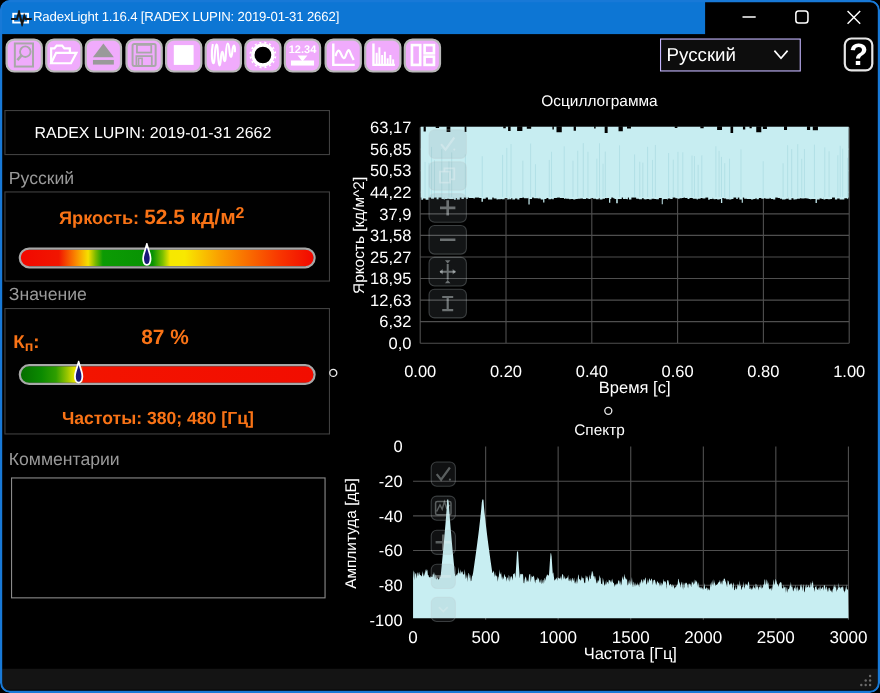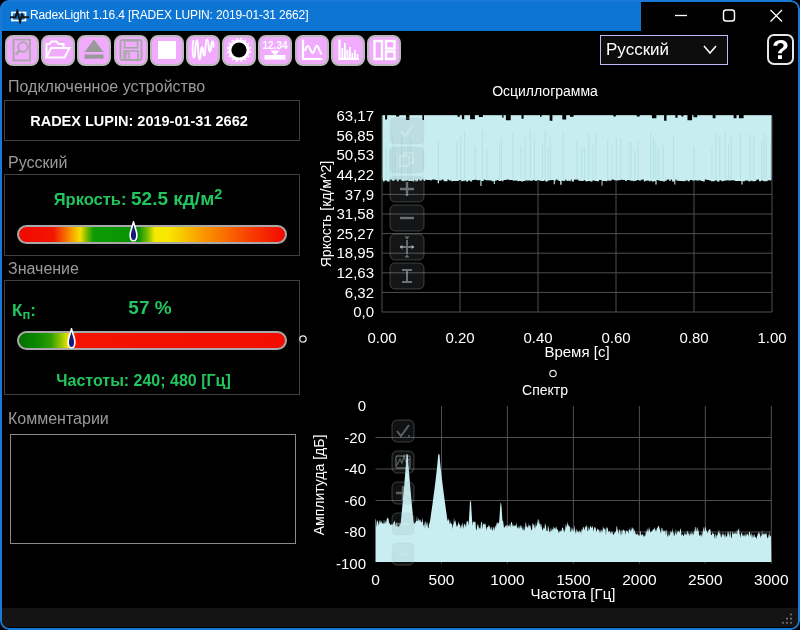--- a/index.html
+++ b/index.html
@@ -12,22 +12,22 @@
 #toolbar{position:absolute;left:0;top:31px;width:800px;height:36px;background:#000;}
 .tbtn{position:absolute;top:4px;width:34px;height:31px;border:2px solid #b9b9b9;border-radius:8px;box-sizing:border-box;background:#f0abfc;}
 .tbtn svg{position:absolute;left:-2px;top:-2px;}
 #langbox{position:absolute;left:600px;top:3.5px;width:128px;height:30px;background:#0d0d0d;border:1px solid #c4b5fd;box-sizing:border-box;color:#fff;font-size:17px;line-height:28px;padding-left:5px;}
 #helpbtn{position:absolute;left:767px;top:2.5px;width:27px;height:31px;border:2px solid #e6e6e6;border-radius:7px;box-sizing:border-box;color:#fff;
  font-size:28px;font-weight:bold;text-align:center;line-height:28px;background:#000;}
 .seclab{position:absolute;left:8px;color:#9a9a9a;font-size:16px;}
 .box{position:absolute;left:4px;width:296px;border:1px solid #404040;box-sizing:border-box;background:#010101;}
 .bar{position:absolute;left:17px;width:270px;height:19px;border:2px solid #a8a8a8;border-radius:10px;box-sizing:border-box;}
 .mark{position:absolute;z-index:8;}
-#devtxt{position:absolute;left:0;width:100%;padding-right:26px;box-sizing:border-box;text-align:center;color:#fff;font-weight:bold;font-size:14.5px;}
-.wht{color:#22c55e;font-weight:bold;}
+#devtxt{position:absolute;left:0;width:100%;padding-right:26px;box-sizing:border-box;text-align:center;color:#fff;font-weight:normal;font-size:14.5px;}
+.wht{color:#f97316;font-weight:bold;}
 </style></head><body>
 <div id="win">
 <div id="titlebar">
 <svg id="appicon" width="19" height="15" viewBox="0 0 19 15">
         <rect x="2" y="3.5" width="13.5" height="8" fill="none" stroke="#fff" stroke-width="1.7"></rect>
         <path d="M0 8.2 h5.5 l1.8-6.2 2.8 11 2-7.5 1.2 2.7 H19" fill="none" stroke="#161616" stroke-width="1.9"></path>
       </svg>
 <div id="titletxt">RadexLight 1.16.4 [RADEX LUPIN: 2019-01-31 2662]</div>
 <svg class="capbtn" style="left:658px" width="46" height="31">
         <path d="M17 15.5 h12" stroke="#fff" stroke-width="1.3"></path>
@@ -129,37 +129,36 @@
           <rect x="7.5" y="6" width="7.5" height="18" fill="none" stroke="#fff" stroke-width="2.4"></rect>
           <rect x="19" y="6" width="8.5" height="7.5" fill="none" stroke="#fff" stroke-width="2.4"></rect>
           <rect x="19" y="16.5" width="8.5" height="7.5" fill="none" stroke="#fff" stroke-width="2.4"></rect>
         </svg>
       </div>
 <div id="langbox">Русский<svg style="position:absolute;right:10px;top:9px" width="14" height="10">
           <path d="M1 1 L7 8 L13 1" fill="none" stroke="#fff" stroke-width="1.5"></path>
         </svg></div>
 <div id="helpbtn">?</div>
 </div>
-<div class="seclab" style="top:78px">Подключенное устройство</div>
 <div class="box" style="top:100px;height:41px">
       <div id="devtxt" style="top:12px">RADEX LUPIN: 2019-01-31 2662</div>
     </div>
 <div class="seclab" style="top:154px">Русский</div>
 <div class="box" style="top:174px;height:82px">
       <div style="position:absolute;left:0;top:11px;width:100%;padding-right:28px;box-sizing:border-box;text-align:center;color:#fff"><span class="wht" style="font-size:16.5px">Яркость:&nbsp;</span><span class="wht" style="font-size:19px">52.5 кд/м<span style="font-size:14.5px;vertical-align:6px">2</span></span></div>
     </div>
 <div class="bar" style="top:224.5px;background:linear-gradient(to right,#f20800 0%,#f11600 13%,#fa8d00 19%,#f6e000 23%,#7ab900 25.5%,#0c9b04 28%,#089203 45%,#7fc100 48.5%,#f6e800 51%,#f8e800 56%,#fa9e00 68%,#f83800 88%,#f20800 100%)"></div>
 <svg class="mark" style="left:128.2px;top:221px" width="11" height="23" viewBox="0 0 11 23">
       <path d="M5.5 1 L8.2 10 C9.1 13 9.1 16 8 18.3 C6.9 20.3 4.1 20.3 3 18.3 C1.9 16 1.9 13 2.8 10 Z" fill="#181878" stroke="#fff" stroke-width="1.6"></path>
     </svg>
 <div class="seclab" style="top:260px">Значение</div>
 <div class="box" style="top:280px;height:115px">
       <div class="wht" style="position:absolute;left:7px;top:20px;font-size:17px">К<span style="font-size:13px;vertical-align:-3px">п</span>:</div>
-      <div class="wht" style="position:absolute;left:0;top:16px;width:100%;padding-right:4px;box-sizing:border-box;text-align:center;font-size:19px">57 %</div>
-      <div class="wht" style="position:absolute;left:0;top:91px;width:100%;padding-right:17px;box-sizing:border-box;text-align:center;font-size:16px">Частоты: 240; 480 [Гц]</div>
+      <div class="wht" style="position:absolute;left:0;top:16px;width:100%;padding-right:4px;box-sizing:border-box;text-align:center;font-size:19px">87 %</div>
+      <div class="wht" style="position:absolute;left:0;top:91px;width:100%;padding-right:17px;box-sizing:border-box;text-align:center;font-size:16px">Частоты: 380; 480 [Гц]</div>
     </div>
 <div class="bar" style="top:331px;background:linear-gradient(to right,#056e00 0%,#0b8a00 7%,#2f9e00 12%,#9cc700 16%,#e5e300 18.3%,#f0d800 19.3%,#f31400 21.3%,#f20d00 100%)"></div>
 <svg class="mark" style="left:66.1px;top:327.5px" width="11" height="23" viewBox="0 0 11 23">
       <path d="M5.5 1 L8.2 10 C9.1 13 9.1 16 8 18.3 C6.9 20.3 4.1 20.3 3 18.3 C1.9 16 1.9 13 2.8 10 Z" fill="#181878" stroke="#fff" stroke-width="1.6"></path>
     </svg>
 <div class="seclab" style="top:410px">Комментарии</div>
 <div style="position:absolute;left:10px;top:434px;width:286px;height:110px;border:1px solid #8a8a8a;box-sizing:border-box"></div>
 <svg style="position:absolute;left:298px;top:334px" width="10" height="10">
       <circle cx="5" cy="5" r="3.2" fill="none" stroke="#e8e8e8" stroke-width="1.2"></circle>
     </svg>

